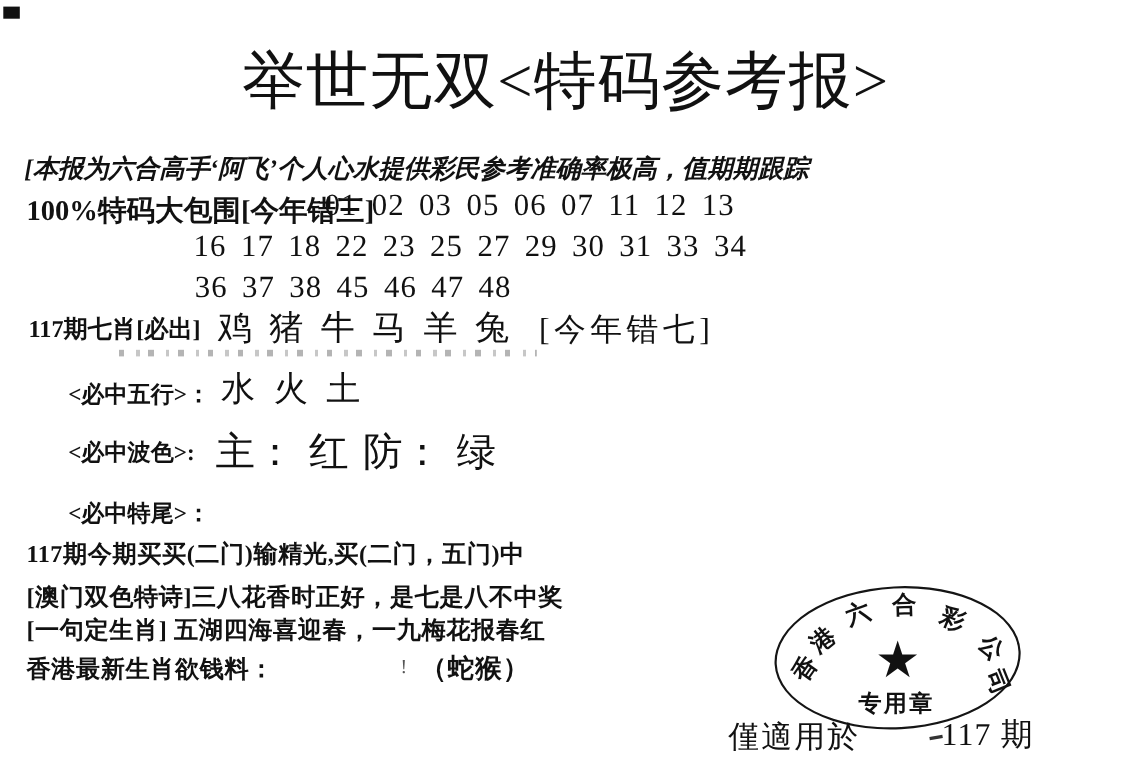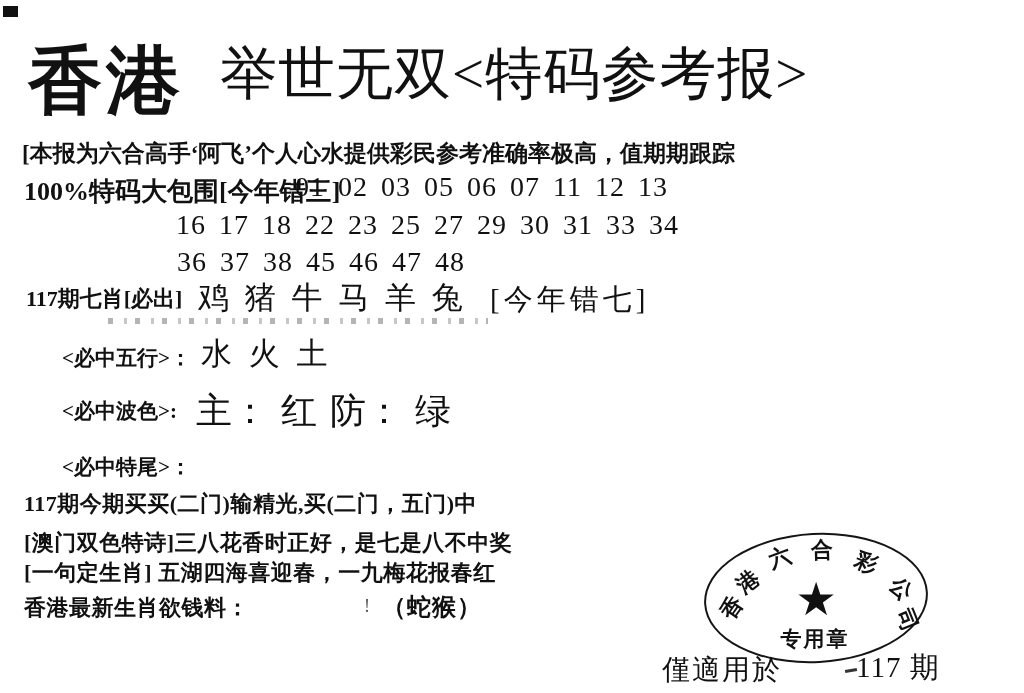--- a/index.html
+++ b/index.html
@@ -7,21 +7,21 @@
     position:relative;width:1024px;height:693px;background:#ffffff;
     overflow:hidden;color:#111;
     font-family:"Liberation Serif","DejaVu Serif",serif;
   }
   .abs{position:absolute;white-space:nowrap;}
 
   .masthead{left:28px;top:32px;font-size:74px;font-weight:bold;letter-spacing:4px;
     font-family:"DejaVu Serif","Liberation Serif",serif;}
   .title{left:220px;top:36px;font-size:57px;letter-spacing:1px;}
 
-  .intro{left:22px;top:138px;font-size:23px;font-weight:bold;}
+  .intro{left:22px;top:138px;font-size:23px;font-weight:bold;font-style:italic;}
 
   .bw-label{left:24px;top:174px;font-size:26px;font-weight:bold;}
   .num-row{font-size:28px;word-spacing:5px;letter-spacing:1px;}
   .row1{left:295px;top:171px;}
   .row2{left:176px;top:209px;}
   .row3{left:177px;top:246px;}
 
   .qixiao-label{left:26px;top:284px;font-size:22px;font-weight:bold;}
   .qixiao-picks{left:198px;top:277px;font-size:31px;word-spacing:8px;}
   .qixiao-note{left:490px;top:280px;font-size:29px;letter-spacing:4px;text-align:right;}
@@ -67,21 +67,20 @@
 
   .corner-mark{left:3px;top:6px;width:15px;height:11px;background:#111;}
 </style>
 </head>
 <body>
 
 <div class="page">
 
   <div class="abs corner-mark"></div>
 
-  <div class="abs masthead">香港</div>
   <div class="abs title">举世无双&lt;特码参考报&gt;</div>
 
   <div class="abs intro">[本报为六合高手‘阿飞’个人心水提供彩民参考准确率极高，值期期跟踪</div>
 
   <div class="abs bw-label">100%特码大包围[今年错三]</div>
   <div class="abs num-row row1">01 02 03 05 06 07 11 12 13</div>
   <div class="abs num-row row2">16 17 18 22 23 25 27 29 30 31 33 34</div>
   <div class="abs num-row row3">36 37 38 45 46 47 48</div>
 
   <div class="abs qixiao-label">117期七肖[必出]</div>

